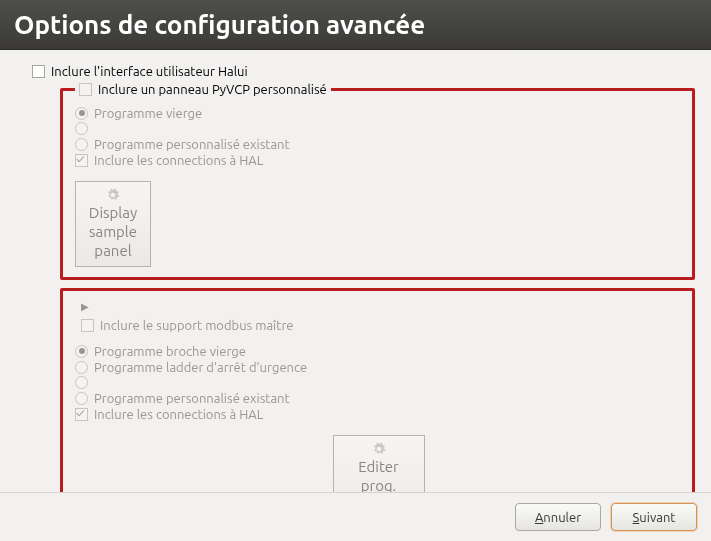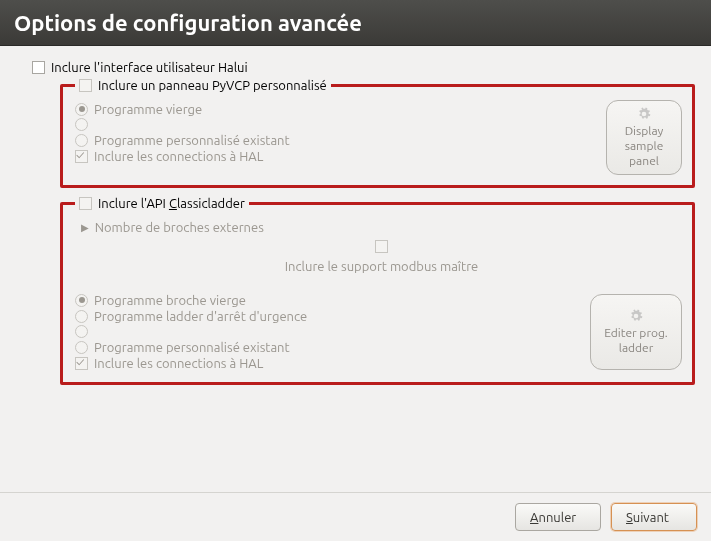--- a/index.html
+++ b/index.html
@@ -10,21 +10,21 @@
       width: 711px;
       height: 541px;
       overflow: hidden;
       display: flex;
       flex-direction: column;
     }
     .titlebar {
       background: linear-gradient(#4e4e4b, #3b3a37);
       color: #fff;
       padding: 10px 14px;
-      font-size: 22px;
+      font-size: 26px;
       font-weight: bold;
       border-bottom: 1px solid #2a2a28;
     }
     .content {
       flex: 1;
       background: #f2f1f0;
       padding: 12px 16px 6px 32px;
       overflow: hidden;
     }
     .row {
@@ -46,37 +46,37 @@
     legend {
       padding: 0 4px;
       display: flex;
       align-items: center;
       gap: 6px;
       font-weight: normal;
       background: #f2f1f0;
     }
     .inner-col {
       display: flex;
-      flex-direction: row;
+      flex-direction: column;
       gap: 12px;
     }
     .options-col {
       flex: 1;
     }
     .panel-btn {
       width: 76px;
       min-height: 70px;
       border: 1px solid #b5b3ae;
-      border-radius: 12px;
+      border-radius: 0;
       background: linear-gradient(#f6f5f3, #eae9e6);
       display: flex;
       flex-direction: column;
       align-items: center;
       justify-content: center;
-      font-size: 12px;
+      font-size: 15px;
       color: #8a8680;
       line-height: 1.25;
       padding: 6px;
       text-align: center;
       position: relative;
     }
     .panel-btn.tall {
       min-height: 76px;
       width: 92px;
     }
@@ -103,21 +103,21 @@
       gap: 10px;
     }
     .btn {
       min-width: 86px;
       padding: 6px 14px;
       border: 1px solid #aaa7a1;
       border-radius: 4px;
       background: linear-gradient(#fafaf8, #e6e5e2);
       font-size: 13px;
       color: #3a3935;
-      text-align: left;
+      text-align: center;
       cursor: pointer;
     }
     .btn.primary {
       border: 1px solid #d69153;
       box-shadow: 0 0 0 1px rgba(230,150,80,0.35);
     }
     .mnemonic { text-decoration: underline; }
     .chk-visual {
       display: inline-block;
       width: 13px; height: 13px;
@@ -202,33 +202,26 @@
             </svg>
         </span>
         <span>Display</span>
         <span>sample</span>
         <span>panel</span>
       </div>
     </div>
   </fieldset>
 
   <fieldset>
-    <legend>
-      <span class="chk-visual dim"></span>
-      <span>
-        <span>Inclure l'API </span><span class="mnemonic">C</span><span>lassicladder</span>
-      </span>
-    </legend>
 
     <div class="expander">
       <span class="tri">▶</span>
-      <span>Nombre de broches externes</span>
-    </div>
-
-    <div class="row disabled sub-indent" style="margin-bottom:18px;flex-direction:column;">
+    </div>
+
+    <div class="row disabled sub-indent" style="margin-bottom:10px;">
       <span class="chk-visual dim"></span>
       <span>Inclure le support modbus maître</span>
     </div>
 
     <div class="inner-col">
       <div class="options-col">
         <div class="row disabled">
           <span class="radio-visual dim selected"></span>
           <span>Programme broche vierge</span>
         </div>

